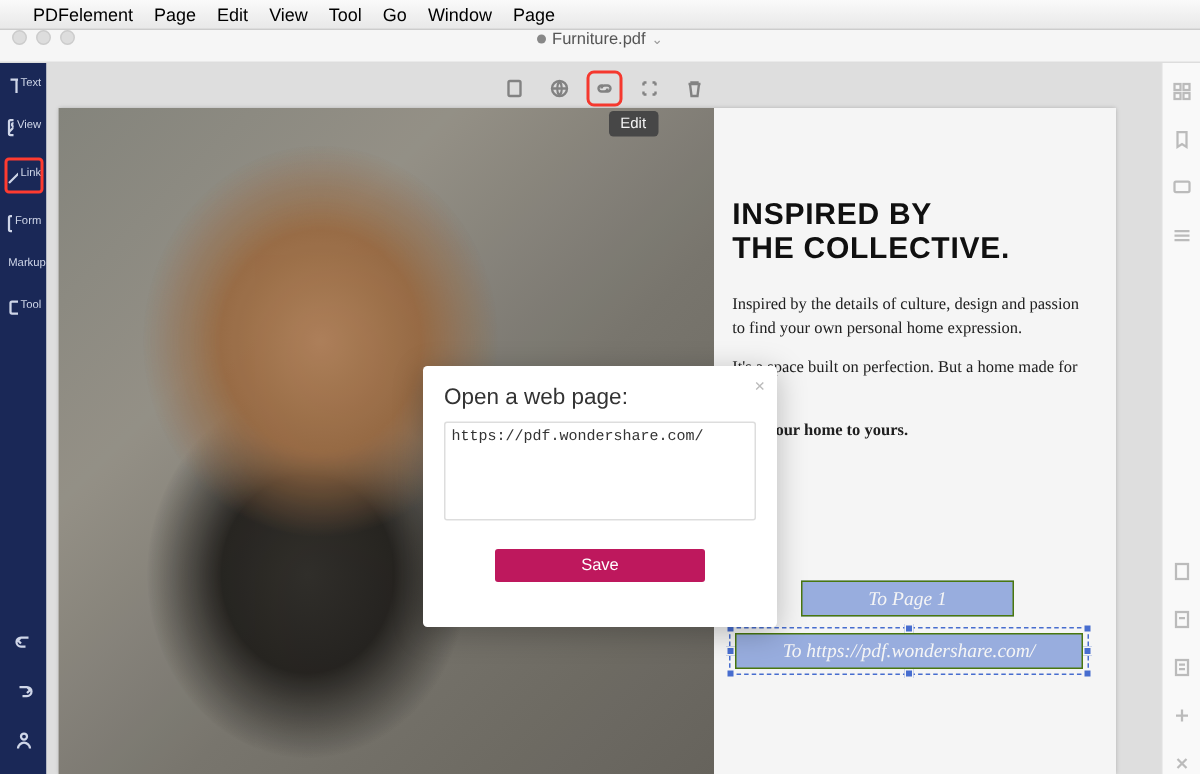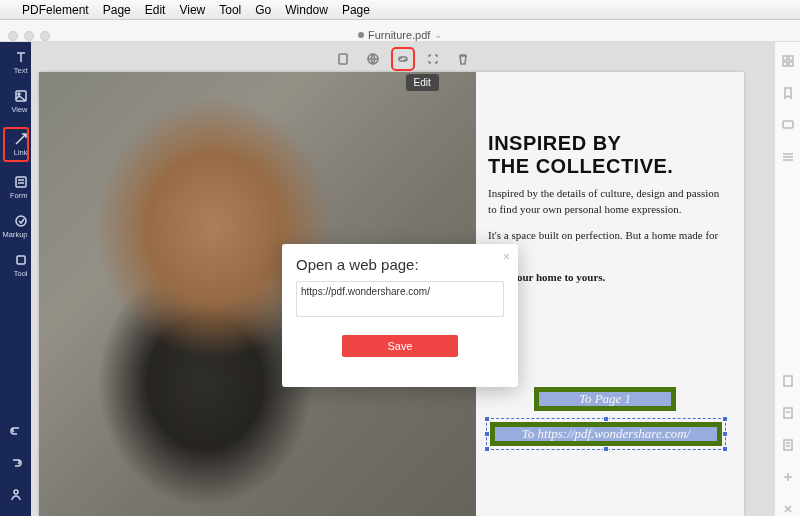--- a/index.html
+++ b/index.html
@@ -1,63 +1,63 @@
 <!DOCTYPE html>
 <html><head>
 <meta charset="utf-8">
 <style>
 *{margin:0;padding:0;box-sizing:border-box;font-family:-apple-system,BlinkMacSystemFont,sans-serif}
 body{width:800px;height:516px;overflow:hidden;background:#f0f0f0;position:relative}
 .menubar{height:20px;background:linear-gradient(#fafafa,#e8e8e8);display:flex;align-items:center;padding:0 8px;font-size:12px;gap:14px;border-bottom:1px solid #ccc}
 .apple{font-size:13px}
 .menubar .app{font-weight:400}
-.windowbar{height:22px;background:#f6f6f6;border-bottom:1px solid #ddd;display:flex;align-items:flex-end;position:relative}
+.windowbar{height:22px;background:#f6f6f6;border-bottom:1px solid #ddd;display:flex;align-items:flex-start;position:relative}
 .traffic{position:absolute;left:8px;display:flex;gap:6px}
 .traffic span{width:10px;height:10px;border-radius:50%;background:#ddd;border:1px solid #ccc}
 .doctitle{margin:0 auto;font-size:11px;color:#555;display:flex;align-items:center;gap:4px}
 .doctitle .dot{width:6px;height:6px;background:#888;border-radius:50%}
 .chev{color:#999;font-size:9px}
 .workspace{display:flex;height:474px;position:relative}
 .leftbar{width:31px;background:#1a2857;display:flex;flex-direction:column;align-items:center;padding-top:8px;gap:14px}
-.leftbar .item{width:24px;display:flex;flex-direction:column;align-items:flex-end;color:#cfd6e8;font-size:7.5px;gap:2px;cursor:pointer}
+.leftbar .item{width:24px;display:flex;flex-direction:row;align-items:flex-start;color:#cfd6e8;font-size:7.5px;gap:2px;cursor:pointer}
 .leftbar .item svg{width:14px;height:14px;stroke:#cfd6e8;fill:none;stroke-width:1.5}
 .leftbar .item.sel{outline:2px solid #ff3b30;outline-offset:-1px;padding:4px 0;border-radius:2px}
 .leftbar .bottom{margin-top:auto;margin-bottom:10px;display:flex;flex-direction:column;gap:14px;align-items:center}
 .leftbar .bottom svg{width:14px;height:14px;stroke:#cfd6e8;fill:none;stroke-width:1.5}
 .canvas{flex:1;position:relative;background:#e8e8e8;overflow:hidden}
 .toolbar{position:absolute;top:8px;left:50%;transform:translateX(-50%);display:flex;gap:12px;align-items:center;z-index:5}
 .toolbar .tbtn{width:18px;height:18px;display:flex;align-items:center;justify-content:center;color:#888;cursor:pointer}
 .toolbar .tbtn.active{outline:2px solid #ff3b30;outline-offset:1px;border-radius:2px;background:#e8e8e8}
 .toolbar svg{width:14px;height:14px;stroke:#888;fill:none;stroke-width:1.6}
 .tooltip{position:absolute;top:32px;left:50%;transform:translateX(3px);background:#4a4a4a;color:#fff;font-size:10px;padding:3px 8px;border-radius:3px;z-index:5}
 .page{position:absolute;top:30px;left:8px;right:30px;bottom:0;background:#fff;box-shadow:0 0 3px rgba(0,0,0,.2)}
 .photo{position:absolute;left:0;top:0;width:62%;height:100%;background:linear-gradient(135deg,#8a8a82 0%,#9a968c 30%,#7d7a72 60%,#6b6860 100%);overflow:hidden}
 .photo::before{content:"";position:absolute;inset:0;background:radial-gradient(ellipse at 40% 35%,#b8845a 0%,#a06d42 18%,transparent 32%),radial-gradient(ellipse at 38% 70%,#2a2824 0%,#1f1d1a 15%,transparent 28%);opacity:.9}
 .textcol{position:absolute;right:0;top:0;width:38%;height:100%;padding:60px 18px 0 12px}
-.textcol h1{font-size:20px;font-weight:800;letter-spacing:.5px;line-height:1.15;color:#111;margin-bottom:8px}
+.textcol h1{font-size:20px;font-weight:800;letter-spacing:.5px;line-height:1.15;color:#111;margin-bottom:18px}
 .textcol p{font-size:11px;color:#222;line-height:1.45;margin-bottom:10px;font-family:Georgia,serif}
 .textcol .strong{font-weight:600}
-.linkbox{position:absolute;background:#9fb5e8;border:5px solid #4d7c0f;color:#fff;font-size:13px;font-style:italic;display:flex;align-items:center;justify-content:center;font-family:Georgia,serif}
+.linkbox{position:absolute;background:#9fb5e8;border:1px solid #4d7c0f;color:#fff;font-size:13px;font-style:italic;display:flex;align-items:center;justify-content:center;font-family:Georgia,serif}
 .linkbox.l1{right:68px;top:315px;width:142px;height:24px}
 .linkbox.l2{right:22px;top:350px;width:232px;height:24px}
 .selection{position:absolute;right:18px;top:346px;width:240px;height:32px;border:1px dashed #4a72d8}
 .selection .h{position:absolute;width:6px;height:6px;background:#4a72d8;border:1px solid #fff}
 .selection .h.tl{left:-3px;top:-3px}.selection .h.tr{right:-3px;top:-3px}
 .selection .h.bl{left:-3px;bottom:-3px}.selection .h.br{right:-3px;bottom:-3px}
 .selection .h.tm{left:50%;top:-3px;margin-left:-3px}.selection .h.bm{left:50%;bottom:-3px;margin-left:-3px}
 .selection .h.ml{left:-3px;top:50%;margin-top:-3px}.selection .h.mr{right:-3px;top:50%;margin-top:-3px}
 .rightbar{width:26px;background:#f9f9f9;border-left:1px solid #e0e0e0;display:flex;flex-direction:column;align-items:center;padding-top:12px;gap:18px}
 .rightbar .ico{width:14px;height:14px;color:#bbb;cursor:pointer}
 .rightbar .ico svg{width:14px;height:14px;stroke:#bbb;fill:none;stroke-width:1.5}
 .rightbar .spacer{flex:1}
 .modal{position:absolute;left:282px;top:202px;width:236px;background:#fff;border-radius:3px;box-shadow:0 4px 20px rgba(0,0,0,.25);padding:12px 14px 14px;z-index:20}
 .modal .close{position:absolute;right:8px;top:6px;color:#bbb;font-size:12px;cursor:pointer}
 .modal .title{font-size:15px;color:#333;margin-bottom:8px}
-.modal textarea{width:100%;height:36px;border:1px solid #ddd;border-radius:2px;font-size:10px;padding:4px;resize:none;font-family:Liberation Sans, sans-serif;color:#333}
-.modal .savebtn{display:block;width:116px;margin:14px auto 16px;background:#ef4444;color:#fff;border:none;height:22px;font-size:11px;border-radius:2px;cursor:pointer}
+.modal textarea{width:100%;height:66px;border:1px solid #ddd;border-radius:2px;font-size:10px;padding:4px;resize:none;font-family:Liberation Mono, monospace;color:#333}
+.modal .savebtn{display:block;width:140px;margin:14px auto 16px;background:#be185d;color:#fff;border:none;height:22px;font-size:11px;border-radius:2px;cursor:pointer}
 .dim{position:absolute;inset:0;background:rgba(0,0,0,.04);z-index:10;pointer-events:none}
 </style>
 </head>
 <body>
 
 <div class="menubar">
   <span class="apple"></span>
   <span class="app">PDFelement</span>
   <span>Page</span>
   <span>Edit</span>

